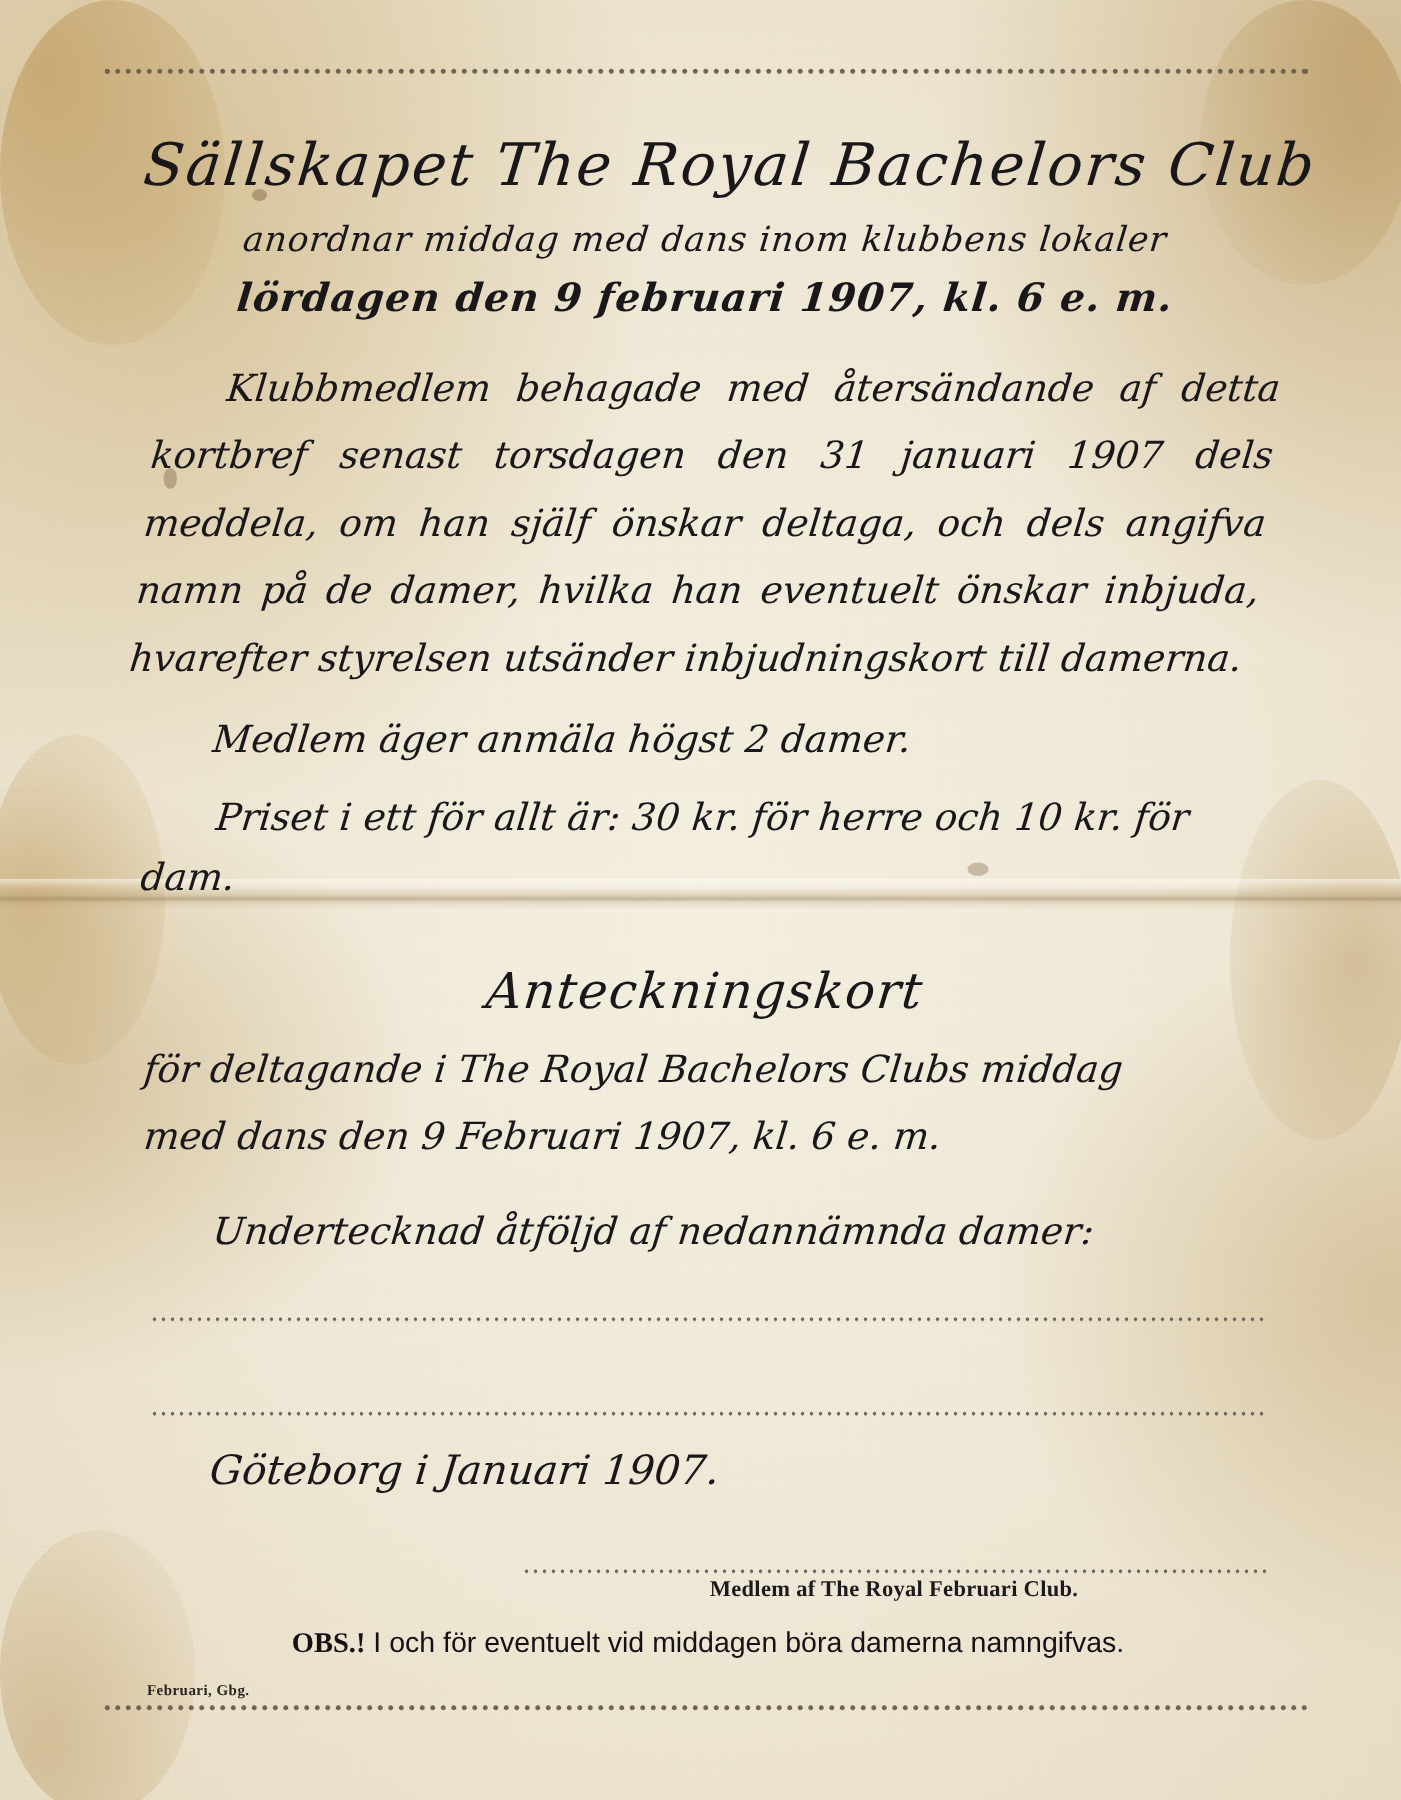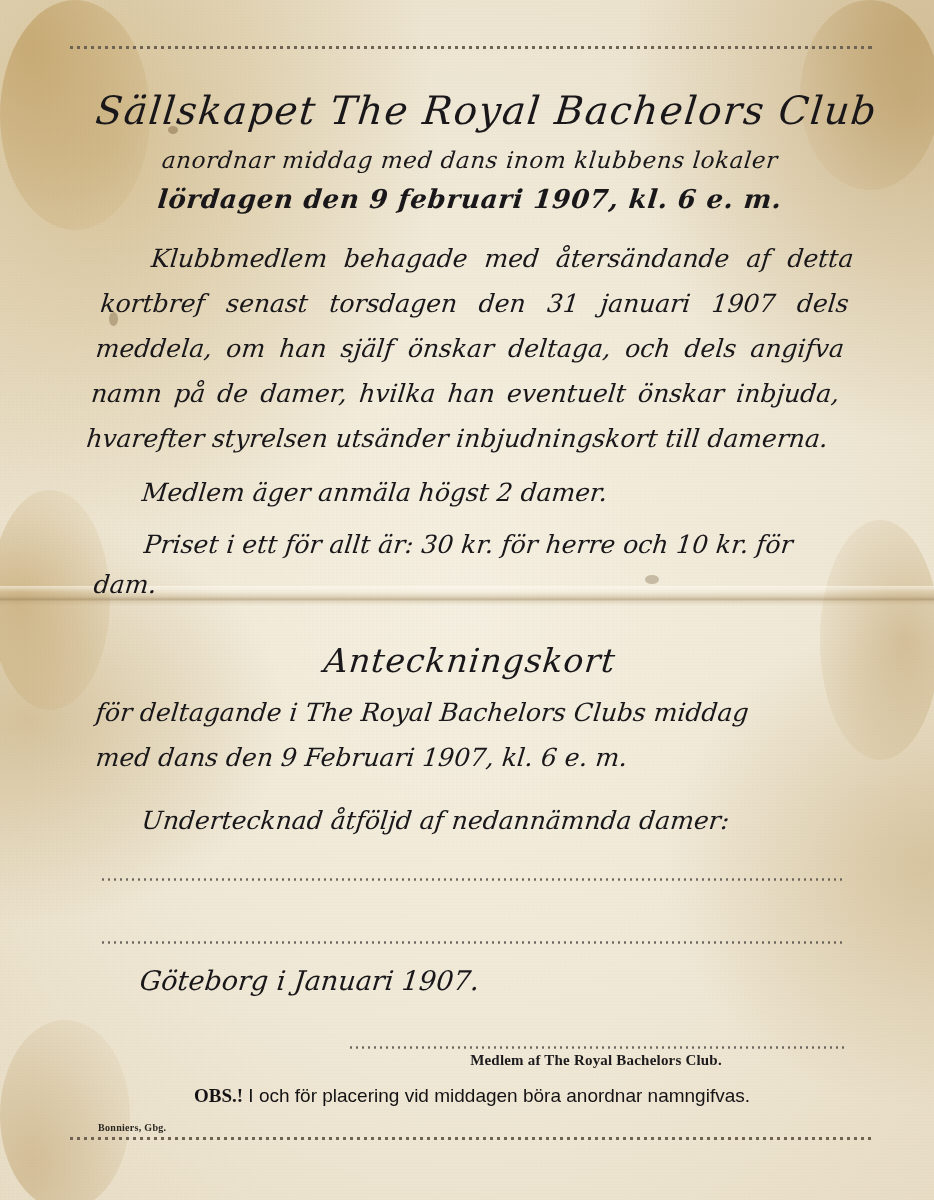--- a/index.html
+++ b/index.html
@@ -273,22 +273,22 @@
 
   </div>
 
   <div class="rule" id="rule1"></div>
   <div class="rule" id="rule2"></div>
 
   <div class="script" id="place-date">Göteborg i Januari 1907.</div>
 
   <div class="rule" id="rule3"></div>
 
-  <div id="signature-caption">Medlem af The Royal Bachelors Club.</div>
+  <div id="signature-caption">Medlem af The Royal Februari Club.</div>
 
   <div id="obs-note">
     <span class="obs-bold">OBS.!</span>
-    <span>I och för placering vid middagen böra anordnar namngifvas.</span>
+    <span>I och för eventuelt vid middagen böra damerna namngifvas.</span>
   </div>
 
-  <div id="printer">Bonniers, Gbg.</div>
+  <div id="printer">Februari, Gbg.</div>
 
 </div>
 
 </body></html>

